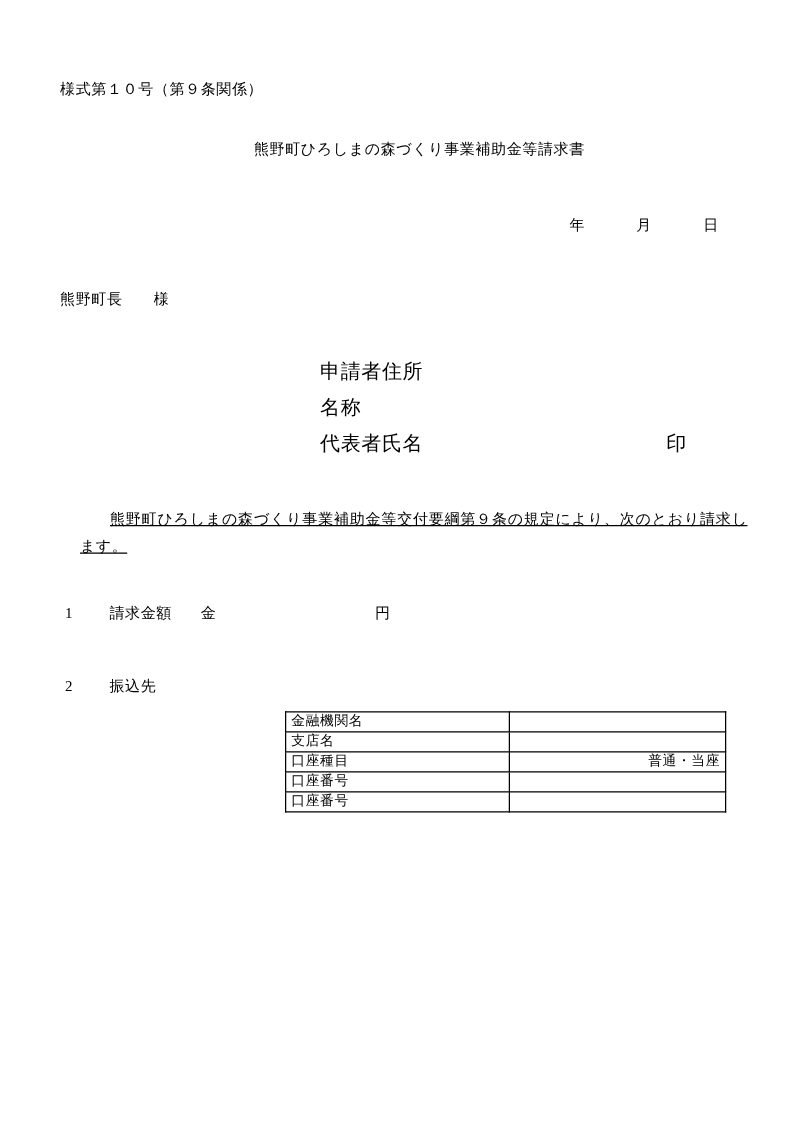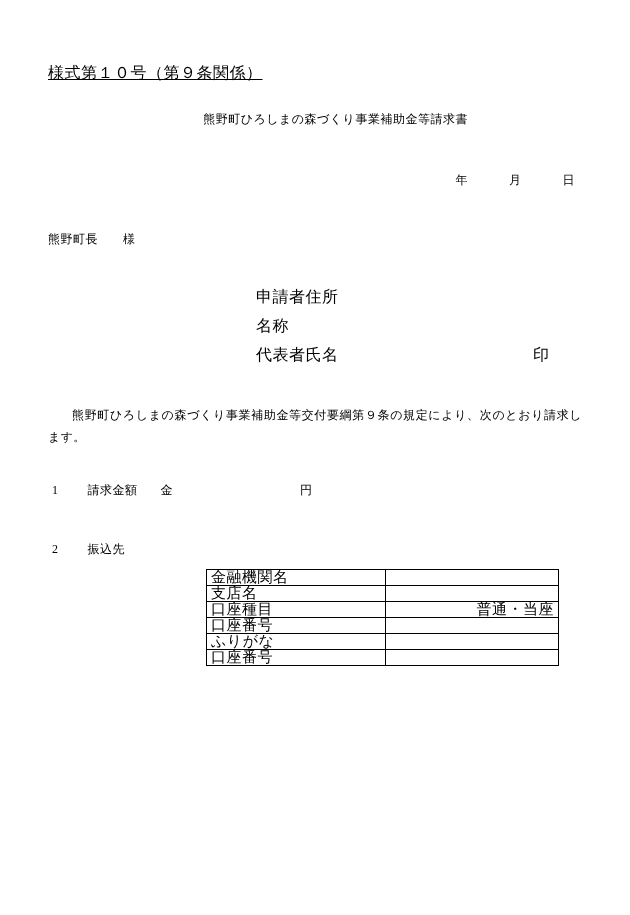--- a/index.html
+++ b/index.html
@@ -15,24 +15,23 @@
     position: relative;
     width: 630px;
     height: 915px;
     background: #ffffff;
     overflow: hidden;
   }
   .form-number {
     position: absolute;
     left: 48px;
     top: 63px;
-    font-size: 16px;
-    letter-spacing: 0.5px;
-    white-space: nowrap;
-    text-decoration: underline;
+    font-size: 12px;
+    letter-spacing: 0.5px;
+    white-space: nowrap;
   }
   .doc-title {
     position: absolute;
     left: 0;
     right: 0;
     top: 111px;
     text-align: center;
     font-size: 12px;
     letter-spacing: 0.5px;
     padding-left: 41px;
@@ -69,28 +68,29 @@
     height: 29px;
     white-space: nowrap;
   }
   .applicant-row .seal {
     position: absolute;
     left: 277px;
     top: 0;
   }
   .body-text {
     position: absolute;
-    left: 48px;
+    left: 64px;
     top: 404px;
     width: 534px;
     font-size: 12px;
     line-height: 22px;
     letter-spacing: 0.4px;
     text-indent: 24px;
     text-align: justify;
+    text-decoration: underline;
   }
   .item-amount {
     position: absolute;
     left: 52px;
     top: 482px;
     font-size: 12px;
     letter-spacing: 0.5px;
     white-space: nowrap;
   }
   .item-amount .sp-1 { display: inline-block; width: 22px; }
@@ -100,25 +100,25 @@
     position: absolute;
     left: 52px;
     top: 541px;
     font-size: 12px;
     letter-spacing: 0.5px;
     white-space: nowrap;
   }
   .item-transfer .sp-1 { display: inline-block; width: 22px; }
   table.bank-table {
     position: absolute;
-    left: 206px;
+    left: 228px;
     top: 569px;
     width: 353px;
     border-collapse: collapse;
-    font-size: 15px;
+    font-size: 11px;
   }
   table.bank-table td {
     border: 1px solid #000000;
     height: 15px;
     padding: 0 4px;
     letter-spacing: 0.5px;
     line-height: 15px;
   }
   table.bank-table td.label {
     width: 180px;
@@ -192,23 +192,19 @@
       </tr>
       <tr>
         <td class="label">口座種目</td>
         <td class="value">普通・当座</td>
       </tr>
       <tr>
         <td class="label">口座番号</td>
         <td class="value"></td>
       </tr>
       <tr>
-        <td class="label">ふりがな</td>
-        <td class="value"></td>
-      </tr>
-      <tr>
         <td class="label">口座番号</td>
         <td class="value"></td>
       </tr>
     </tbody>
   </table>
 
 </div>
 
 </body></html>

